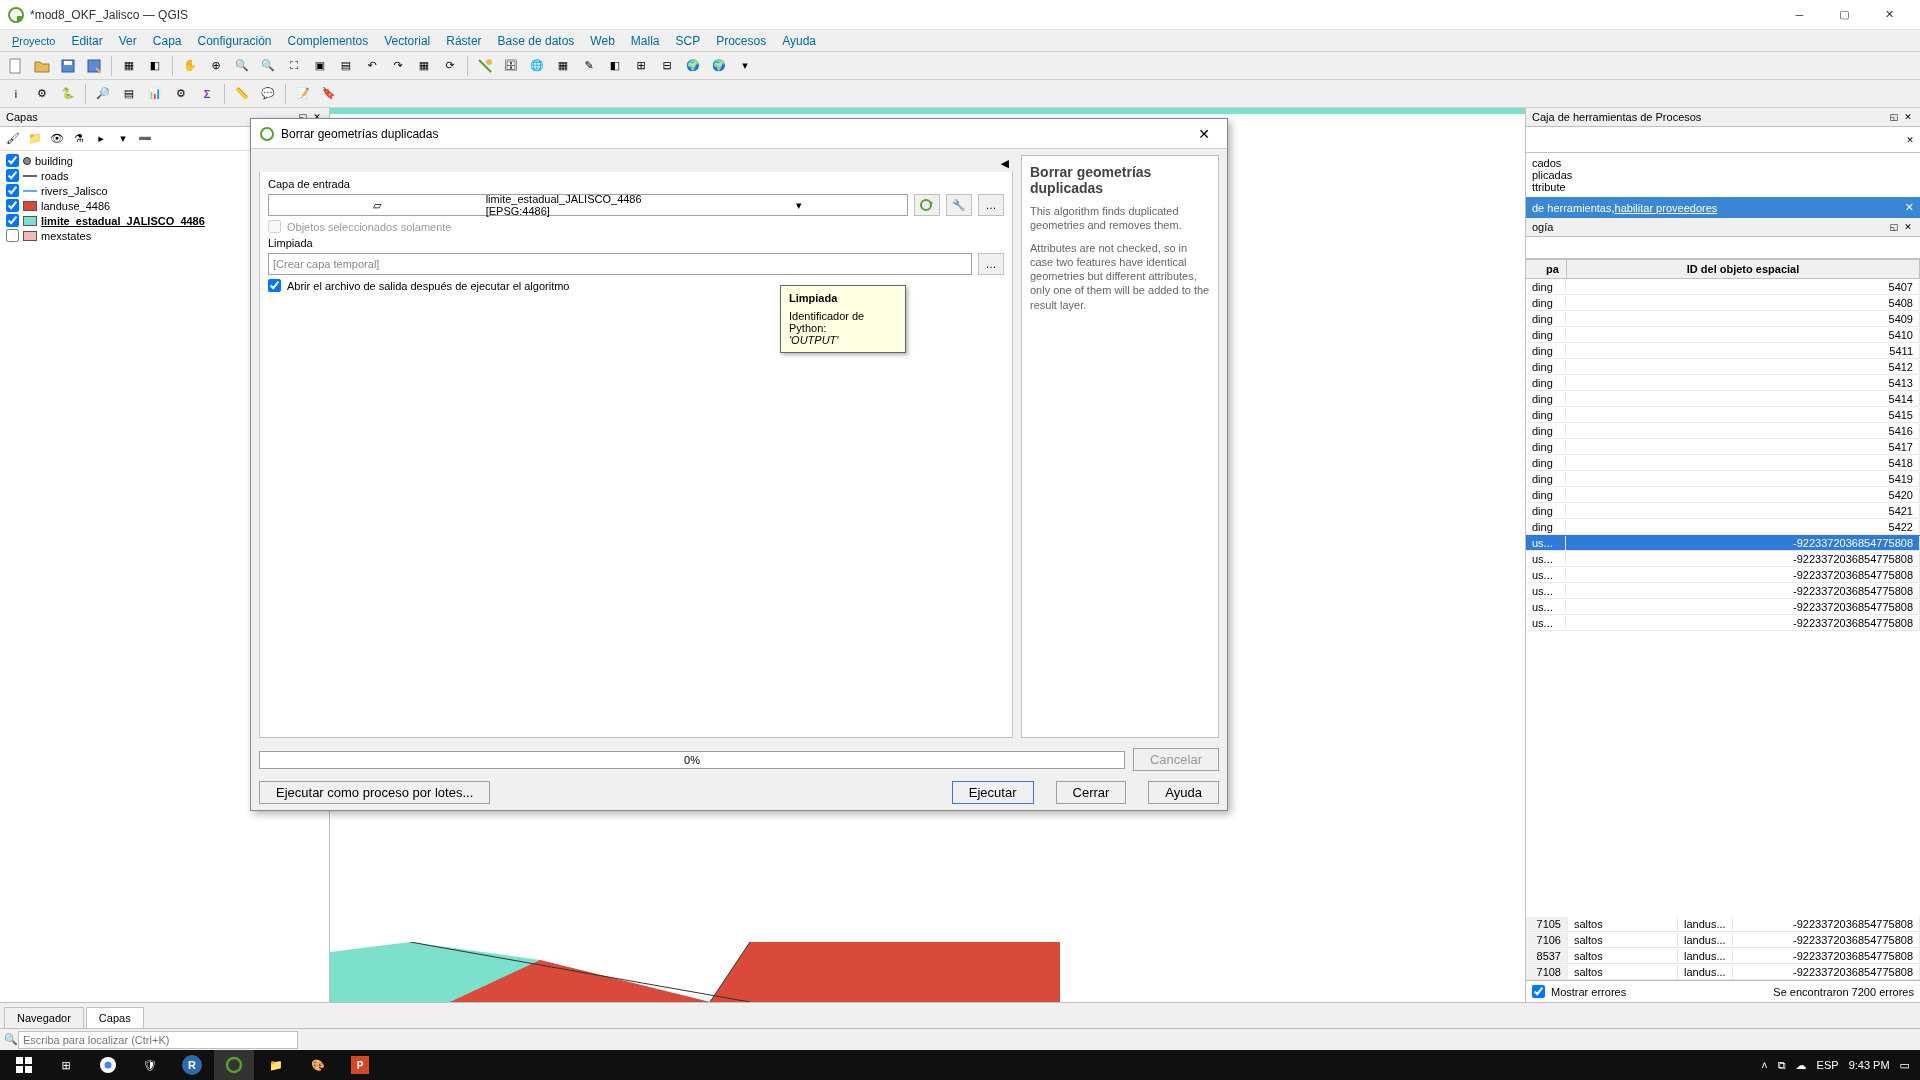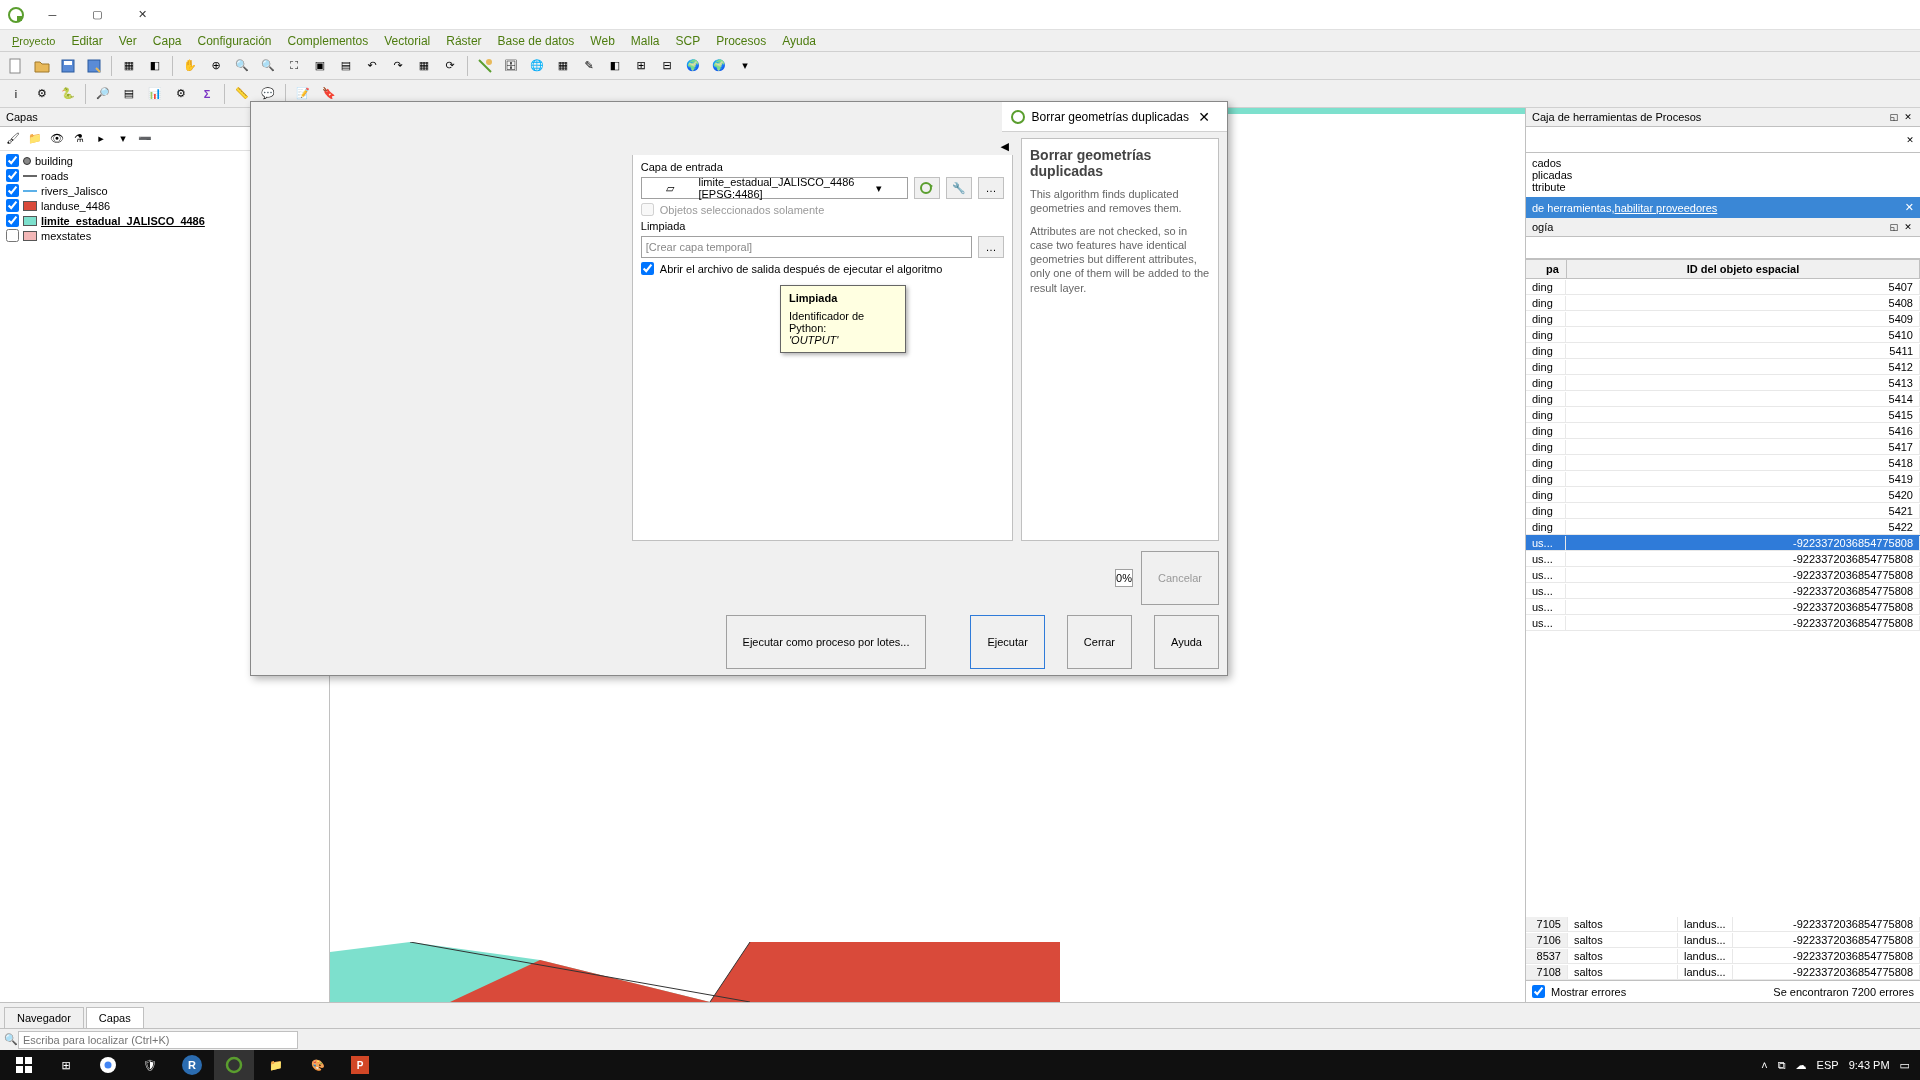--- a/index.html
+++ b/index.html
@@ -2,21 +2,21 @@
 <html><head>
 <meta charset="utf-8">
 <style>
 * { box-sizing: border-box; margin: 0; padding: 0; font-family: "Segoe UI", Tahoma, sans-serif; font-size: 11px; }
 body { width: 1920px; height: 1080px; overflow: hidden; background: #f0f0f0; position: relative; user-select: none; }
 .titlebar { height: 30px; background: #fff; display: flex; align-items: center; padding: 0 8px; border-bottom: 1px solid #e0e0e0; }
 .titlebar .q-logo { width: 16px; height: 16px; margin-right: 6px; }
 .titlebar .title { flex: 1; font-size: 12px; color: #333; }
 .winbtn { width: 45px; height: 30px; display: flex; align-items: center; justify-content: center; color: #333; }
 .menubar { height: 22px; background: #f0f0f0; display: flex; align-items: center; padding: 0 4px; border-bottom: 1px solid #d0d0d0; }
-.menubar .mi { padding: 2px 8px; font-size: 12px; color: #4d7c0f; }
+.menubar .mi { padding: 2px 8px; font-size: 12px; color: #0369a1; }
 .menubar .mi u { text-decoration: underline; }
 .toolbar { height: 28px; background: #f0f0f0; display: flex; align-items: center; padding: 2px 4px; gap: 2px; border-bottom: 1px solid #d0d0d0; }
 .toolbar .tb { width: 24px; height: 24px; display: flex; align-items: center; justify-content: center; border: 1px solid transparent; }
 .toolbar .sep { width: 1px; height: 20px; background: #c0c0c0; margin: 0 3px; }
 .main { display: flex; height: calc(100% - 30px - 22px - 28px - 28px - 26px - 22px - 30px); }
 .layers-panel { width: 330px; background: #fff; border-right: 1px solid #c0c0c0; display: flex; flex-direction: column; }
 .panel-title { background: #f0f0f0; padding: 3px 6px; border-bottom: 1px solid #c0c0c0; font-size: 11px; display:flex; justify-content:space-between; align-items:center;}
 .layers-tb { height: 24px; display: flex; align-items: center; gap: 4px; padding: 2px 4px; border-bottom: 1px solid #e0e0e0; }
 .layers-tb .ltb { width: 18px; height: 18px; display:flex; align-items:center; justify-content:center; }
 .layer-list { flex: 1; overflow: auto; padding: 2px 0; }
@@ -46,21 +46,21 @@
 .locator { height:22px; display:flex; align-items:center; padding:0 4px; border-top:1px solid #c0c0c0; background:#f0f0f0;}
 .locator input { flex:0 0 280px; height:18px; padding:0 4px; border:1px solid #c0c0c0; font-size:11px; color:#888;}
 .statusbar { height:22px; background:#f0f0f0; border-top:1px solid #c0c0c0; display:flex; align-items:center; padding:0 6px; gap:10px; font-size:11px;}
 .statusbar .grp { display:flex; align-items:center; gap:3px;}
 .statusbar input[type=text] { height:17px; border:1px solid #c0c0c0; padding:0 3px; font-size:11px;}
 .taskbar { position:absolute; bottom:0; left:0; right:0; height:30px; background:#101010; display:flex; align-items:center; padding:0 4px; gap:2px;}
 .taskbar .tbtn { width:40px; height:30px; display:flex; align-items:center; justify-content:center; color:#fff;}
 .taskbar .tbtn.active { background:#333;}
 .taskbar .spacer { flex:1;}
 .taskbar .tray { display:flex; align-items:center; gap:10px; color:#fff; font-size:11px; padding-right:6px;}
-.dialog { position:absolute; top:101px; left:250px; width:978px; height:575px; background:#f0f0f0; border:1px solid #888; box-shadow:3px 3px 8px rgba(0,0,0,0.3); display:flex; flex-direction:column;align-items:flex-end;}
+.dialog { position:absolute; top:118px; left:250px; width:978px; height:693px; background:#f0f0f0; border:1px solid #888; box-shadow:3px 3px 8px rgba(0,0,0,0.3); display:flex; flex-direction:column;}
 .dialog-header { height:30px; display:flex; align-items:center; padding:0 8px; background:#fff; border-bottom:1px solid #d0d0d0;}
 .dialog-header .dtitle { flex:1; font-size:12px;}
 .dialog-body { flex:1; display:flex; padding:6px 8px; gap:8px; overflow:hidden;}
 .dlg-left { flex:1; display:flex; flex-direction:column;}
 .tabs { display:flex; border-bottom:1px solid #c0c0c0;}
 .tabs .tab { padding:5px 14px; border:1px solid #c0c0c0; border-bottom:none; background:#f0f0f0; margin-right:2px; font-size:11px;}
 .tabs .tab.active { background:#fff;}
 .tab-body { background:#fff; border:1px solid #c0c0c0; border-top:none; flex:1; padding:6px 8px; display:flex; flex-direction:column; gap:4px;}
 .form-row { display:flex; align-items:center; gap:6px;}
 .combo { flex:1; height:22px; border:1px solid #a0a0a0; background:#fff; display:flex; align-items:center; padding:0 4px; position:relative;}
@@ -69,40 +69,41 @@
 .iconbtn { width:26px; height:22px; border:1px solid #c0c0c0; background:#f0f0f0; display:flex; align-items:center; justify-content:center;}
 .txtinput { flex:1; height:22px; border:1px solid #a0a0a0; background:#fff; padding:0 4px; font-size:11px; color:#888; display:flex; align-items:center;}
 .chk { display:flex; align-items:center; gap:6px; font-size:11px;}
 .chk input { width:13px; height:13px;}
 .chk.disabled { color:#999;}
 .dlg-right { width:198px; background:#fff; border:1px solid #c0c0c0; padding:8px; font-size:11px;}
 .dlg-right h3 { font-size:14px; font-weight:bold; margin-bottom:8px; color:#444;}
 .dlg-right p { color:#666; margin-bottom:8px; line-height:1.3;}
 .progress-row { padding:4px 8px; display:flex; align-items:center; gap:8px;}
 .progress { flex:1; height:18px; border:1px solid #a0a0a0; background:#fff; display:flex; align-items:center; justify-content:center; font-size:10px;}
-.btn { padding:20px 16px; border:1px solid #a0a0a0; background:#f0f0f0; font-size:11px;}
+.btn { padding:3px 16px; border:1px solid #a0a0a0; background:#f0f0f0; font-size:13px;}
 .btn.primary { border:1px solid #2f7bd9;}
 .btn.disabled { color:#999;}
 .dlg-buttons { padding:6px 8px; display:flex; gap:22px; align-items:center;}
 .dlg-buttons .grow { flex:1;}
 .tooltip { position:absolute; background:#ffffe1; border:1px solid #666; padding:6px 8px; font-size:11px; box-shadow:2px 2px 4px rgba(0,0,0,0.3); top:285px; left:780px; width:126px;}
 .tooltip .tt-title { font-weight:bold; margin-bottom:6px;}
 .tooltip i { font-style:italic;}
 svg { display:block;}
 .mini-close { width:12px; height:12px; font-size:9px; display:flex; align-items:center; justify-content:center;}
 .little-icon { width:14px; height:14px; display:inline-flex; align-items:center; justify-content:center;}
 </style>
 </head>
 <body>
 
 <div class="titlebar">
   <svg class="q-logo" viewBox="0 0 16 16">
       <circle cx="8" cy="8" r="7" fill="none" stroke="#5a9e2e" stroke-width="2"></circle>
       <rect x="9" y="9" width="5" height="5" fill="#5a9e2e"></rect>
     </svg>
+  <div class="title">*mod8_OKF_Jalisco — QGIS</div>
   <div class="winbtn">─</div>
   <div class="winbtn">▢</div>
   <div class="winbtn">✕</div>
 </div>
 
 <div class="menubar">
   <div class="mi"><u>P</u><span title="Proyecto">royecto</span></div>
   <div class="mi">Editar</div>
   <div class="mi">Ver</div>
   <div class="mi">Capa</div>

